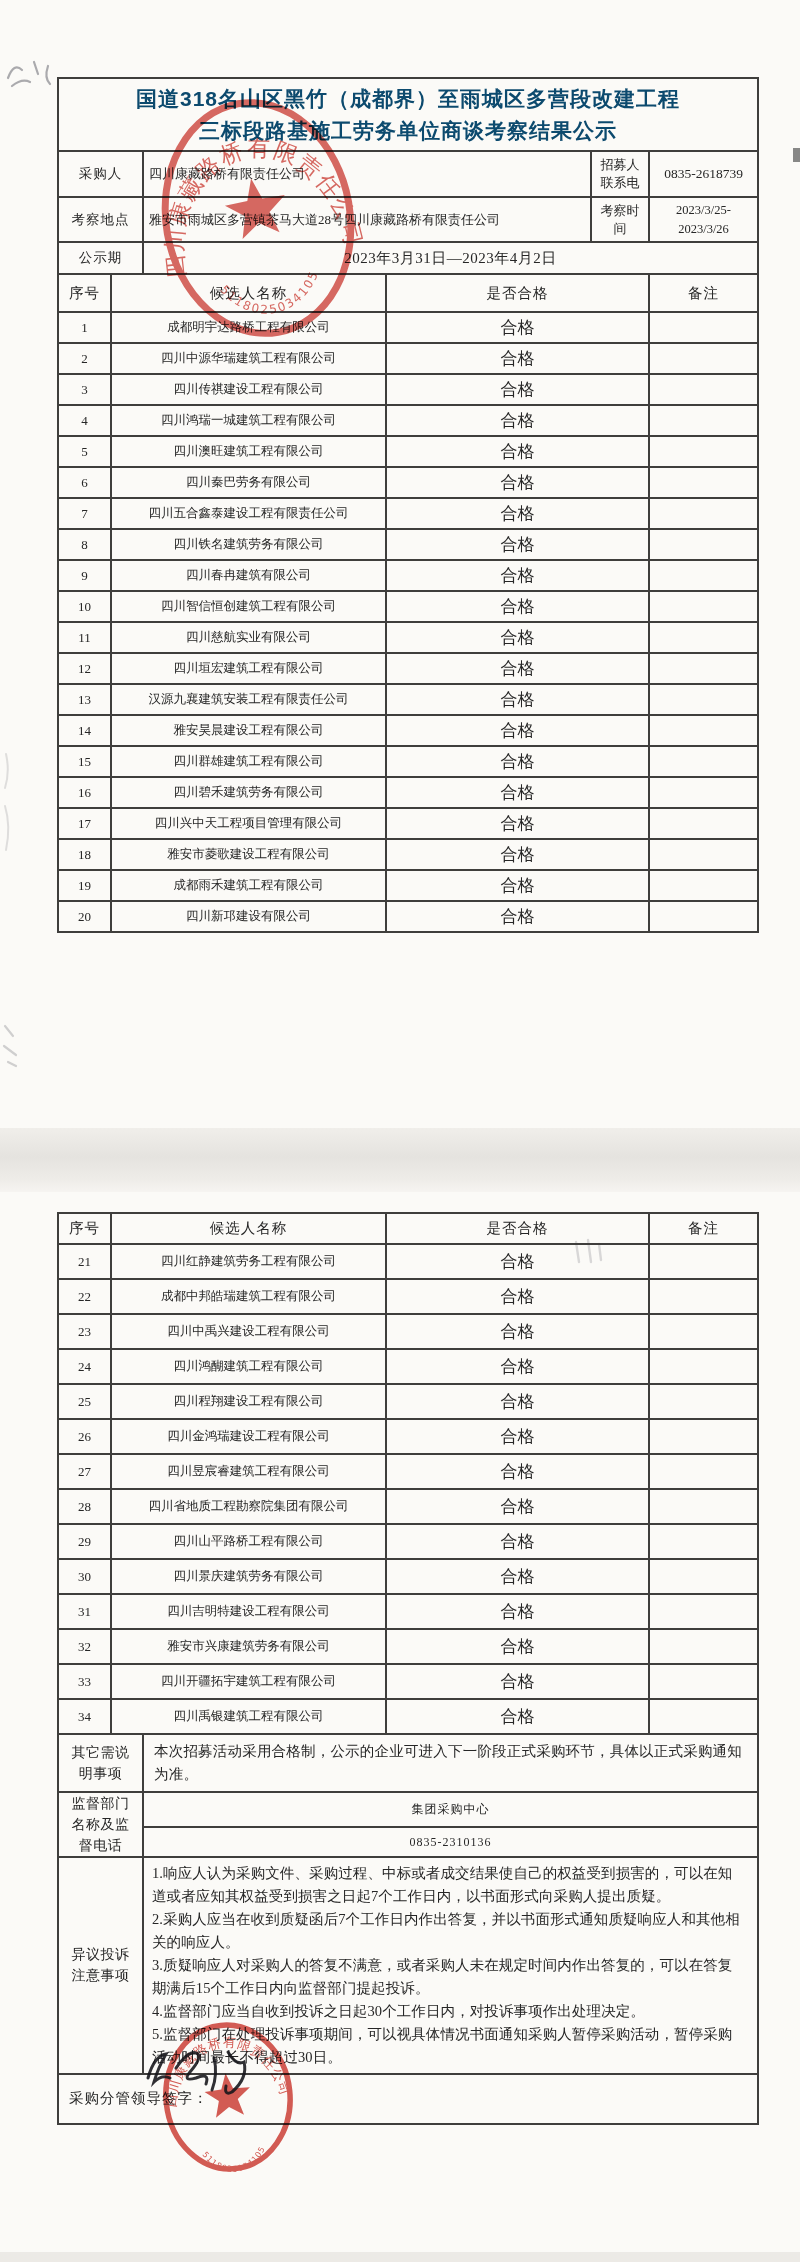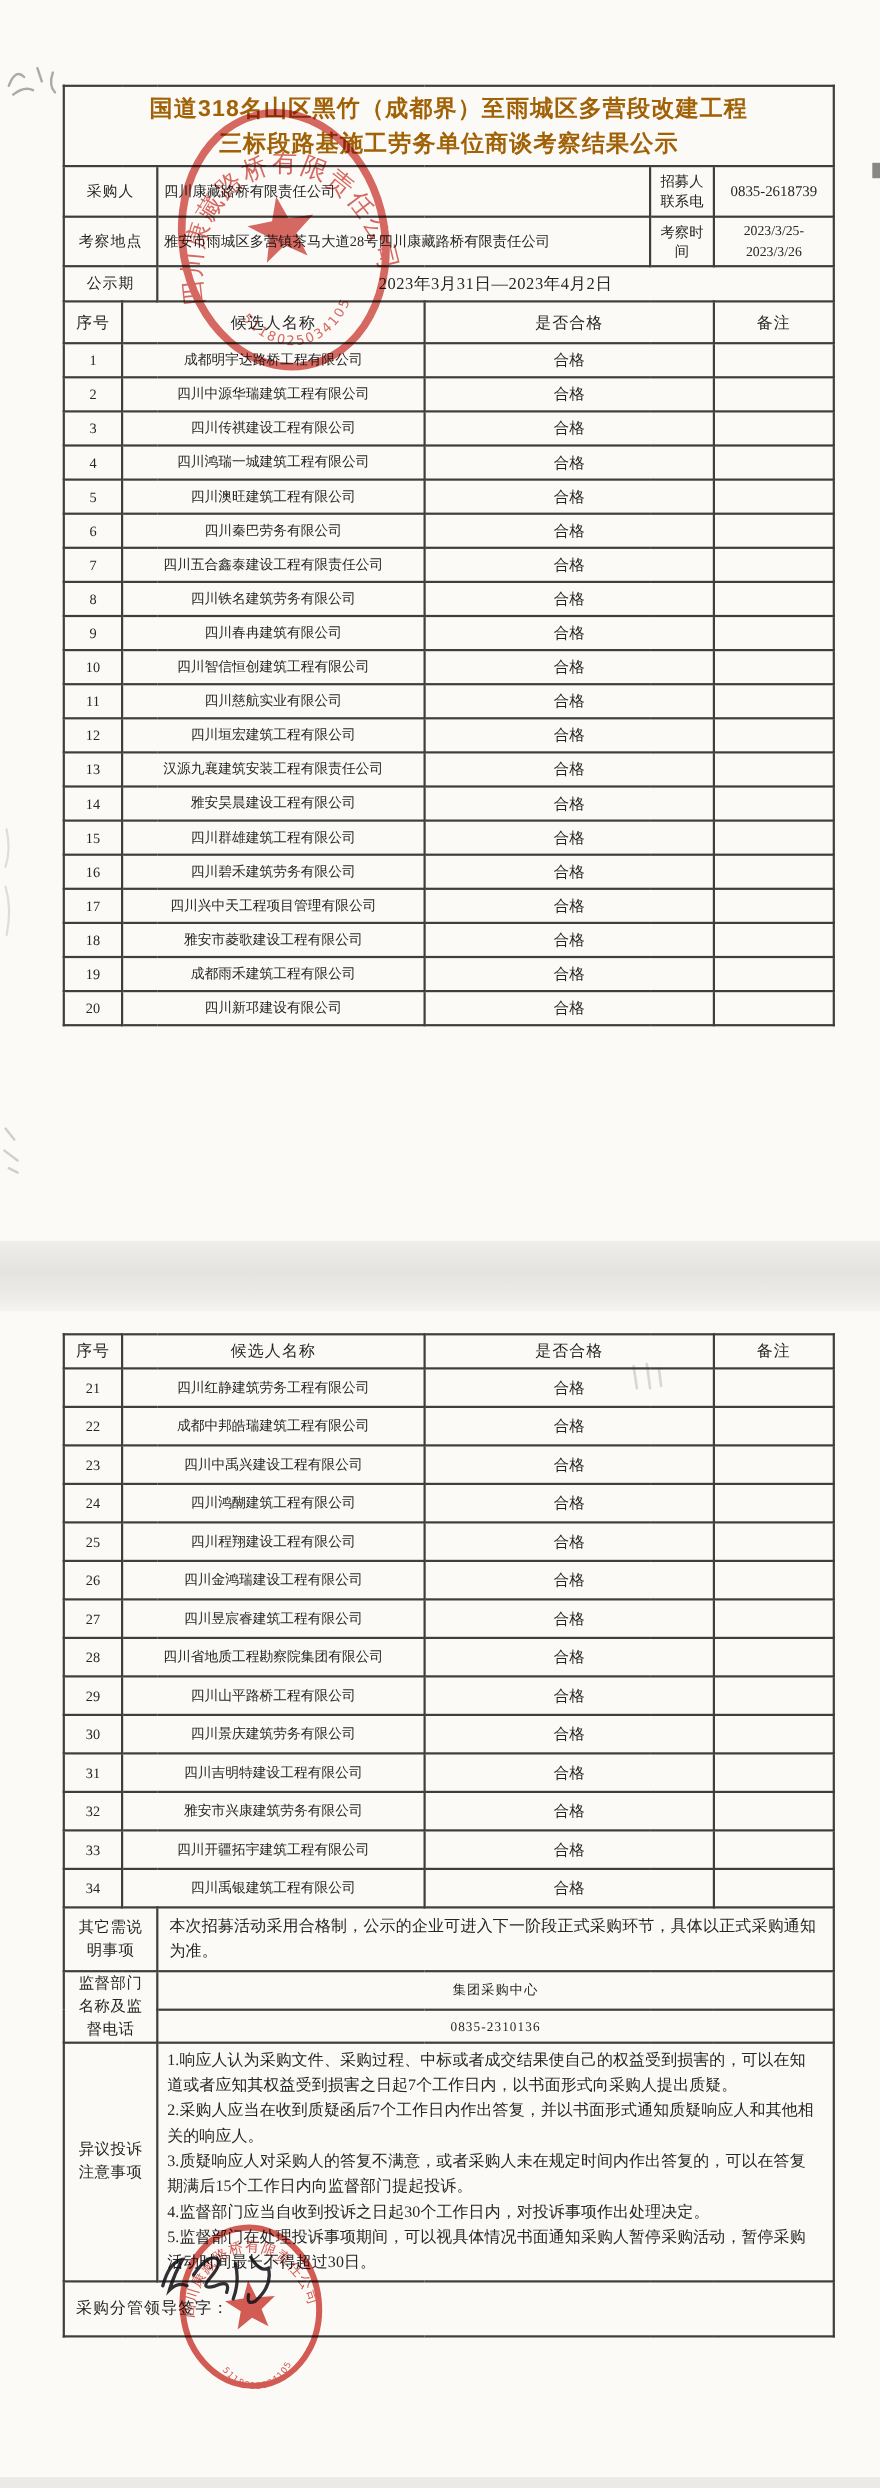--- a/index.html
+++ b/index.html
@@ -30,32 +30,32 @@
   .r-head2{height:31px;}
   #page1-table tr.cand{height:31px;}
   #page2-table tr.cand{height:35px;}
   .r-other{height:57px;}
   .r-sup1{height:32px;}
   .r-sup2{height:28px;}
   .r-obj{height:185px;}
   .r-sign{height:50px;}
 
   .title-cell{font-family:"Liberation Sans","DejaVu Sans",sans-serif;
-    font-weight:bold;font-size:21px;letter-spacing:1px;line-height:1.5;color:#a16207;}
+    font-weight:bold;font-size:21px;letter-spacing:1px;line-height:1.5;color:#0c4a6e;}
   .lbl{font-size:13.5px;letter-spacing:1px;}
   .lbl-wrap{font-size:13px;letter-spacing:0;line-height:1.35;padding:0 3px;border-radius:11px;}
   .val-left{text-align:left;font-size:13px;padding-left:5px;letter-spacing:0;}
   .val-proj{text-align:left;font-size:13px;padding-left:4px;letter-spacing:-0.5px;}
   .val-center{font-size:13.5px;}
   .val-time{font-size:12.5px;line-height:1.5;}
   .val-pub{font-size:15px;letter-spacing:0.5px;}
   th.hd{font-size:14.5px;letter-spacing:1px;}
   .c-seq{font-size:13px;}
   .c-name{font-size:12.5px;}
-  .c-res{font-size:14px;}
+  .c-res{font-size:17px;}
   .note-lbl{font-size:14px;line-height:1.5;letter-spacing:0.5px;padding:0 6px;margin-top:36px;}
   .note-text{text-align:left;font-size:14.5px;line-height:1.6;padding:5px 10px;letter-spacing:0.2px;}
   .sup-val{font-size:12px;letter-spacing:1px;}
   .obj-cell{text-align:left;padding:4px 10px 4px 8px;margin-top:22px;}
   .obj-line{font-size:14.5px;line-height:1.58;letter-spacing:0.1px;text-align:left;}
   .sign-cell{text-align:left;font-size:14.5px;padding-left:10px;letter-spacing:1px;}
 
   .stamp{position:absolute;pointer-events:none;mix-blend-mode:multiply;}
   #stamp-top{left:148px;top:88px;width:220px;height:260px;opacity:0.78;transform:rotate(-10deg);}
   #stamp-bottom{left:148px;top:2012px;width:160px;height:170px;opacity:0.85;transform:rotate(-6deg);}

